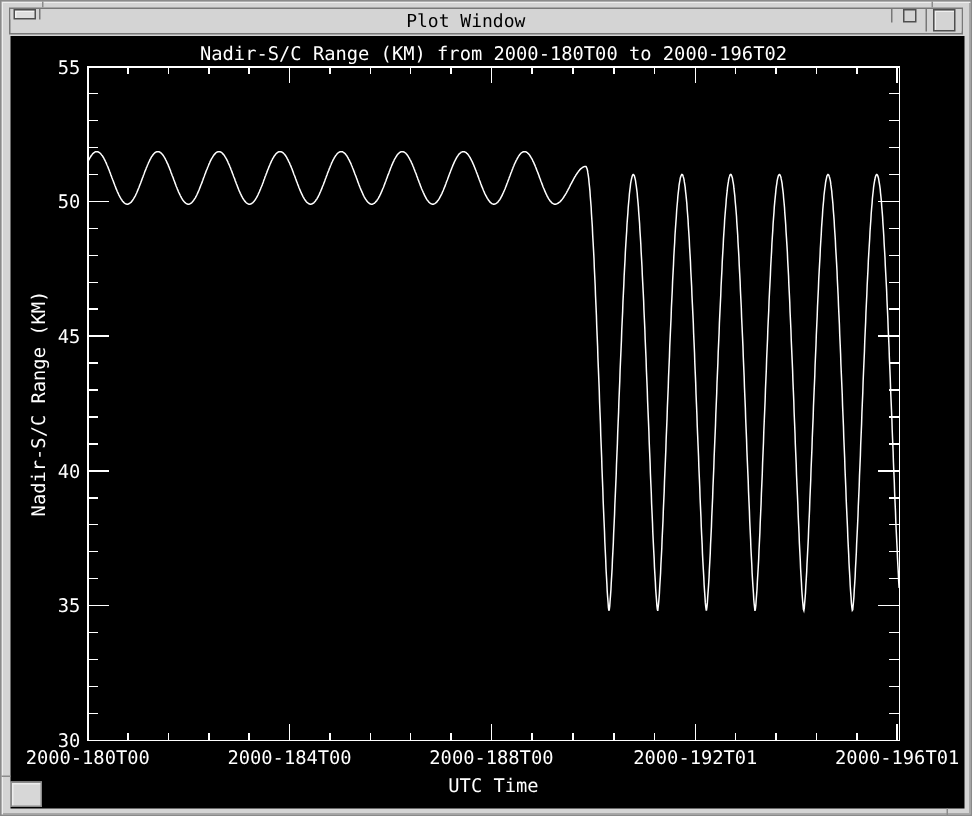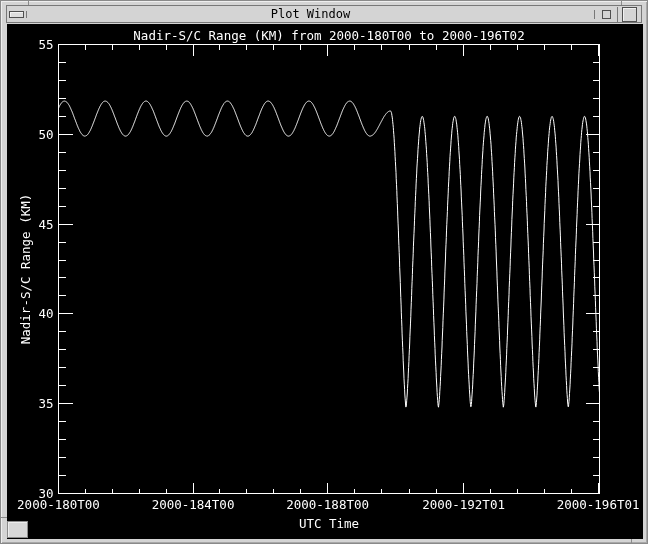--- a/index.html
+++ b/index.html
@@ -4,21 +4,21 @@
 <style>
   html,body{margin:0;padding:0;background:#bfbfbf;}
   .window{
     position:relative;width:648px;height:544px;background:#d4d4d4;
     font-family:"DejaVu Sans Mono","Liberation Mono",monospace;
     box-sizing:border-box;border:1px solid #8a8a8a;
     box-shadow:inset 1px 1px 0 #eeeeee, inset -1px -1px 0 #a8a8a8;
   }
   .titlebar{
     position:absolute;left:5px;top:4px;right:5px;height:18px;
-    display:flex;align-items:center;background:#d4d4d4;
+    display:flex;align-items:flex-start;background:#d4d4d4;
     border:1px solid #787878;box-sizing:border-box;
   }
   .tb-btn{
     display:flex;align-items:center;justify-content:center;
     background:#d4d4d4;flex:0 0 auto;box-sizing:border-box;
   }
   .tb-btn.menu{width:20px;border-right:1px solid #787878;}
   .tb-btn.mini{width:23px;border-left:1px solid #787878;}
   .tb-btn.maxi{width:24px;border-left:1px solid #787878;}
   .glyph-dash{width:13px;height:5px;border:1px solid #4f4f4f;background:#dedede;

